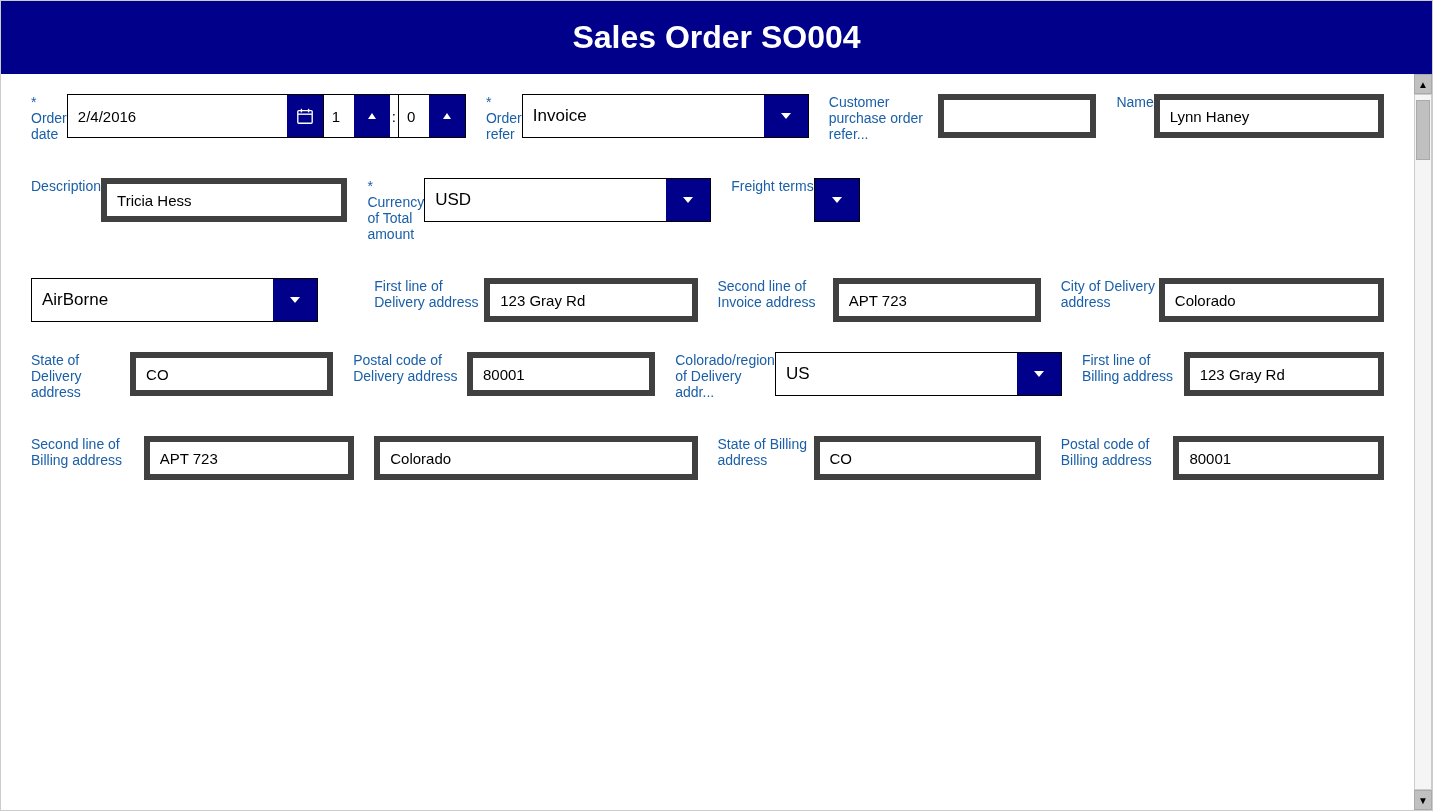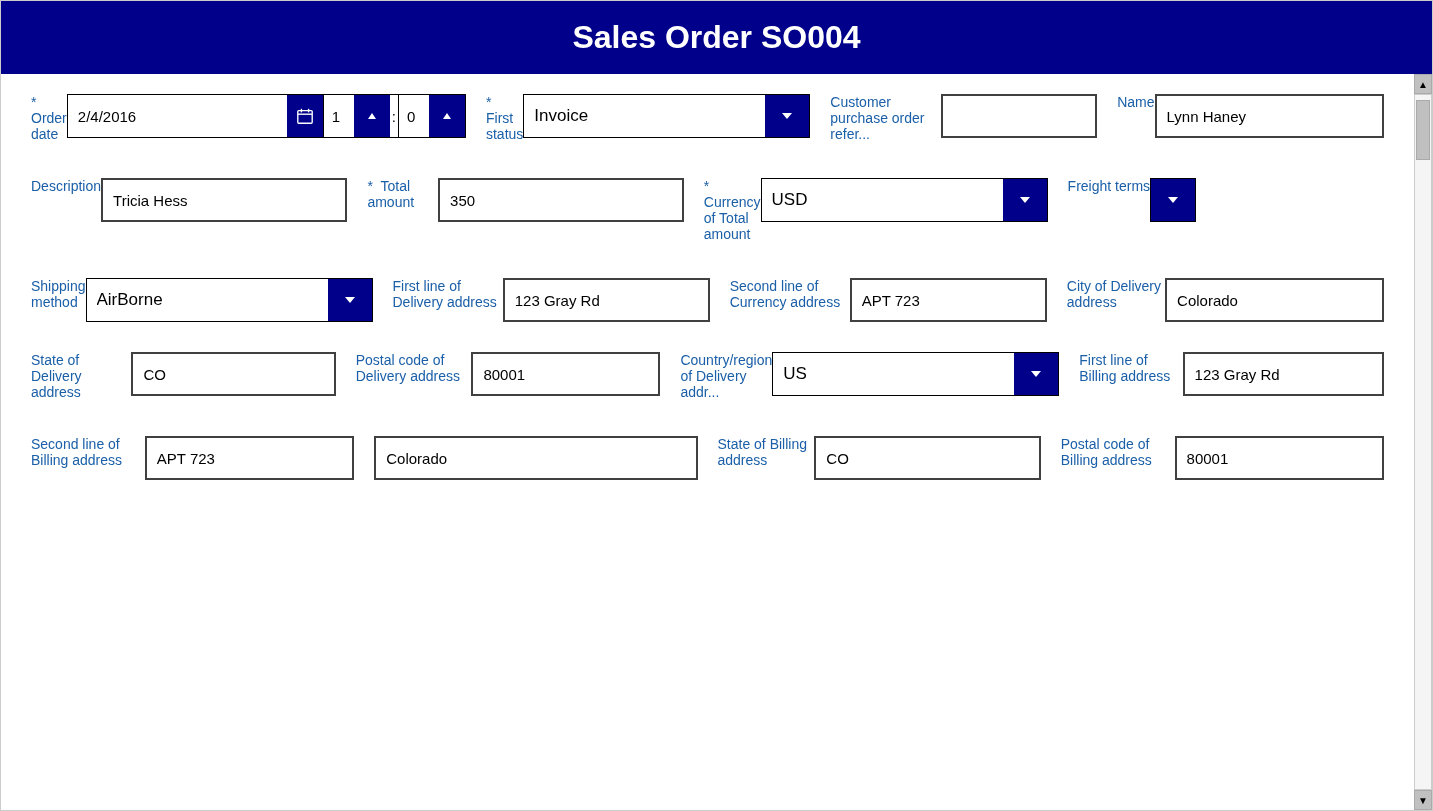--- a/index.html
+++ b/index.html
@@ -90,21 +90,21 @@
     .field-label {
       color: #1a5fa8;
       font-size: 14px;
       margin-bottom: 6px;
     }
     .required-star {
       color: #1a5fa8;
       margin-right: 4px;
     }
     .field-input {
-      border: 2px solid #404040;
+      border: 6px solid #404040;
       padding: 8px 10px;
       font-size: 15px;
       height: 44px;
       outline: none;
       width: 100%;
     }
     .field-select-wrapper {
       display: flex;
       border: 1px solid #000;
       height: 44px;
@@ -224,21 +224,21 @@
                     <polygon points="6,3 10,9 2,9"></polygon>
                   </svg>
               </div>
             </div>
           </div>
         </div>
 
         <div class="field-group">
           <div class="field-label">
             <span class="required-star">*</span>
-            <span>First status</span>
+            <span>Order refer</span>
           </div>
           <div class="field-select-wrapper">
             <input type="text" value="Invoice" style="">
             <div class="dropdown-btn">
               <svg width="14" height="14" viewBox="0 0 14 14">
                   <polygon points="7,10 2,4 12,4" fill="white"></polygon>
                 </svg>
             </div>
           </div>
         </div>
@@ -260,27 +260,20 @@
 
       <div class="form-grid">
 
         <div class="field-group">
           <div class="field-label">
             <span>Description</span>
           </div>
           <input class="field-input" type="text" value="Tricia Hess" style="">
         </div>
 
-        <div class="field-group">
-          <div class="field-label">
-            <span class="required-star">*</span>
-            <span>Total amount</span>
-          </div>
-          <input class="field-input" type="text" value="350" style="">
-        </div>
 
         <div class="field-group">
           <div class="field-label">
             <span class="required-star">*</span>
             <span>Currency of Total amount</span>
           </div>
           <div class="field-select-wrapper">
             <input type="text" value="USD" style="">
             <div class="dropdown-btn">
               <svg width="14" height="14" viewBox="0 0 14 14">
@@ -300,43 +293,40 @@
                   <polygon points="7,10 2,4 12,4" fill="white"></polygon>
                 </svg>
             </div>
           </div>
         </div>
       </div>
 
       <div class="form-grid">
 
         <div class="field-group">
-          <div class="field-label">
-            <span>Shipping method</span>
-          </div>
           <div class="field-select-wrapper">
             <input type="text" value="AirBorne" style="">
             <div class="dropdown-btn">
               <svg width="14" height="14" viewBox="0 0 14 14">
                   <polygon points="7,10 2,4 12,4" fill="white"></polygon>
                 </svg>
             </div>
           </div>
         </div>
 
         <div class="field-group">
           <div class="field-label">
             <span>First line of Delivery address</span>
           </div>
           <input class="field-input" type="text" value="123 Gray Rd" style="">
         </div>
 
         <div class="field-group">
           <div class="field-label">
-            <span>Second line of Currency address</span>
+            <span>Second line of Invoice address</span>
           </div>
           <input class="field-input" type="text" value="APT 723" style="">
         </div>
 
         <div class="field-group">
           <div class="field-label">
             <span>City of Delivery address</span>
           </div>
           <input class="field-input" type="text" value="Colorado" style="">
         </div>
@@ -353,21 +343,21 @@
 
         <div class="field-group">
           <div class="field-label">
             <span>Postal code of Delivery address</span>
           </div>
           <input class="field-input" type="text" value="80001" style="">
         </div>
 
         <div class="field-group">
           <div class="field-label">
-            <span>Country/region of Delivery addr...</span>
+            <span>Colorado/region of Delivery addr...</span>
           </div>
           <div class="field-select-wrapper">
             <input type="text" value="US" style="">
             <div class="dropdown-btn">
               <svg width="14" height="14" viewBox="0 0 14 14">
                   <polygon points="7,10 2,4 12,4" fill="white"></polygon>
                 </svg>
             </div>
           </div>
         </div>

